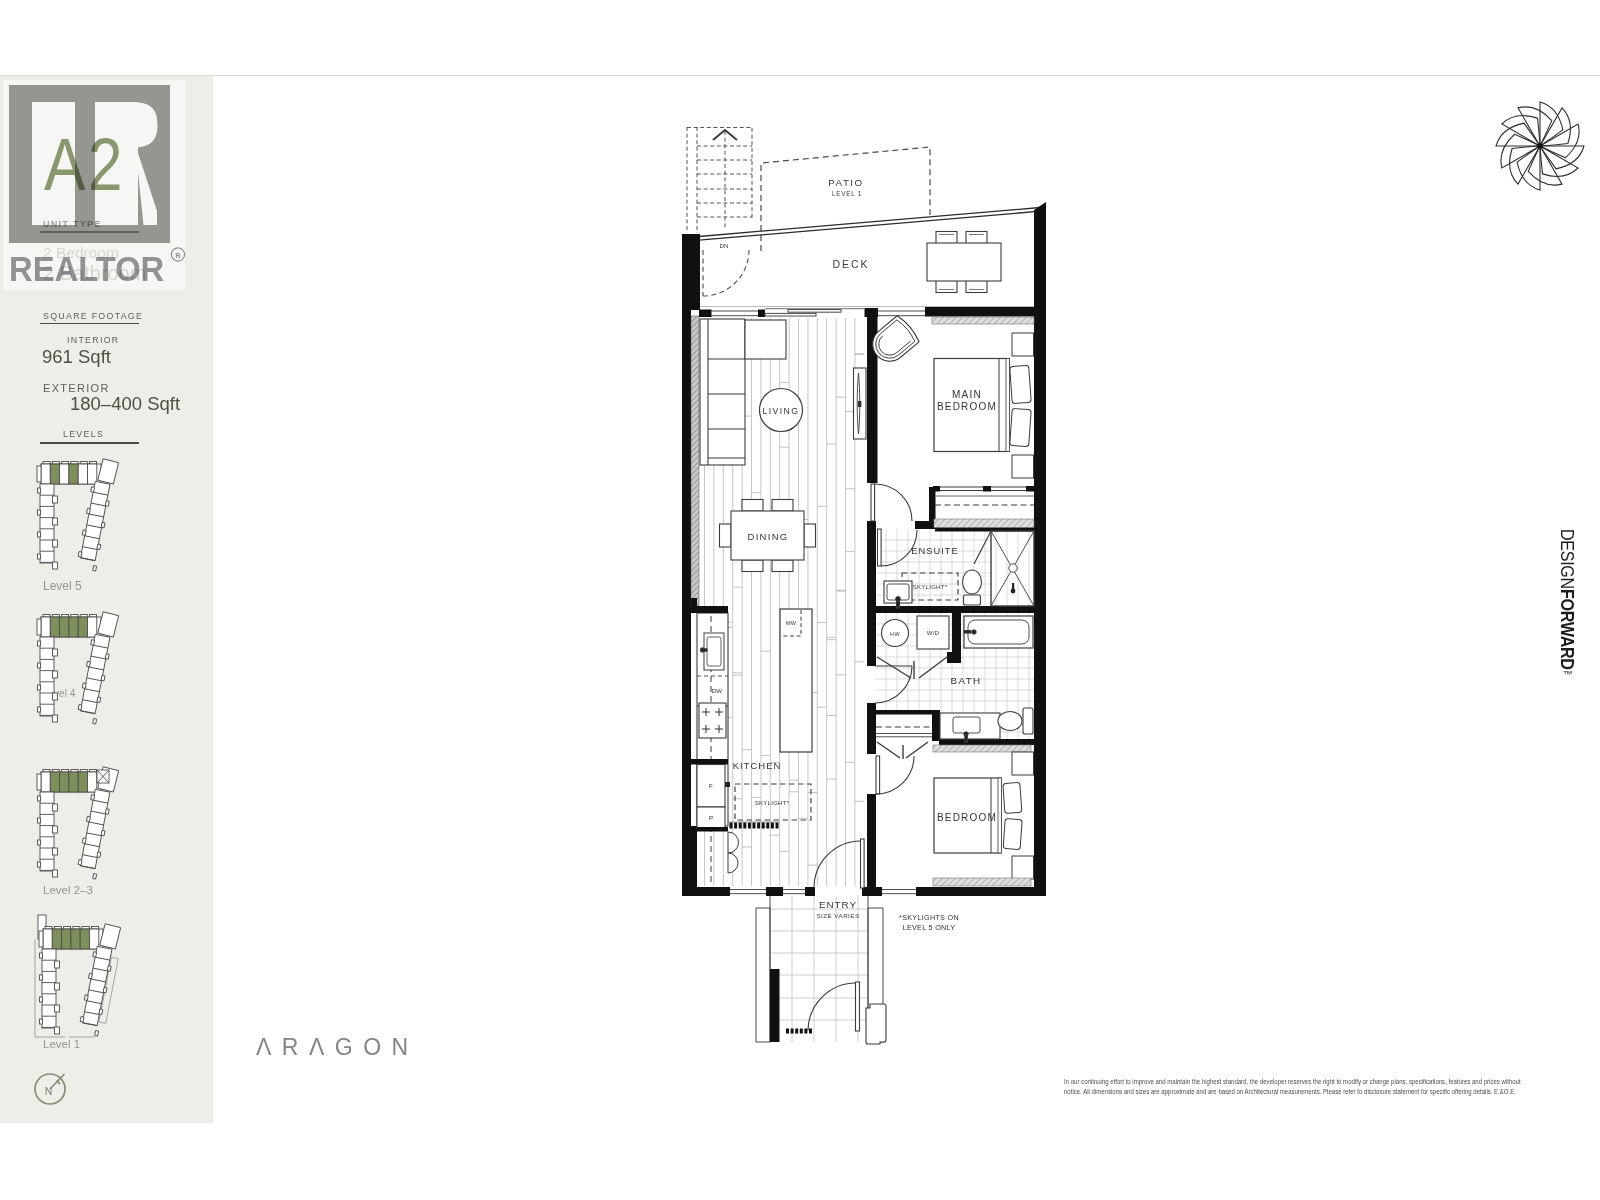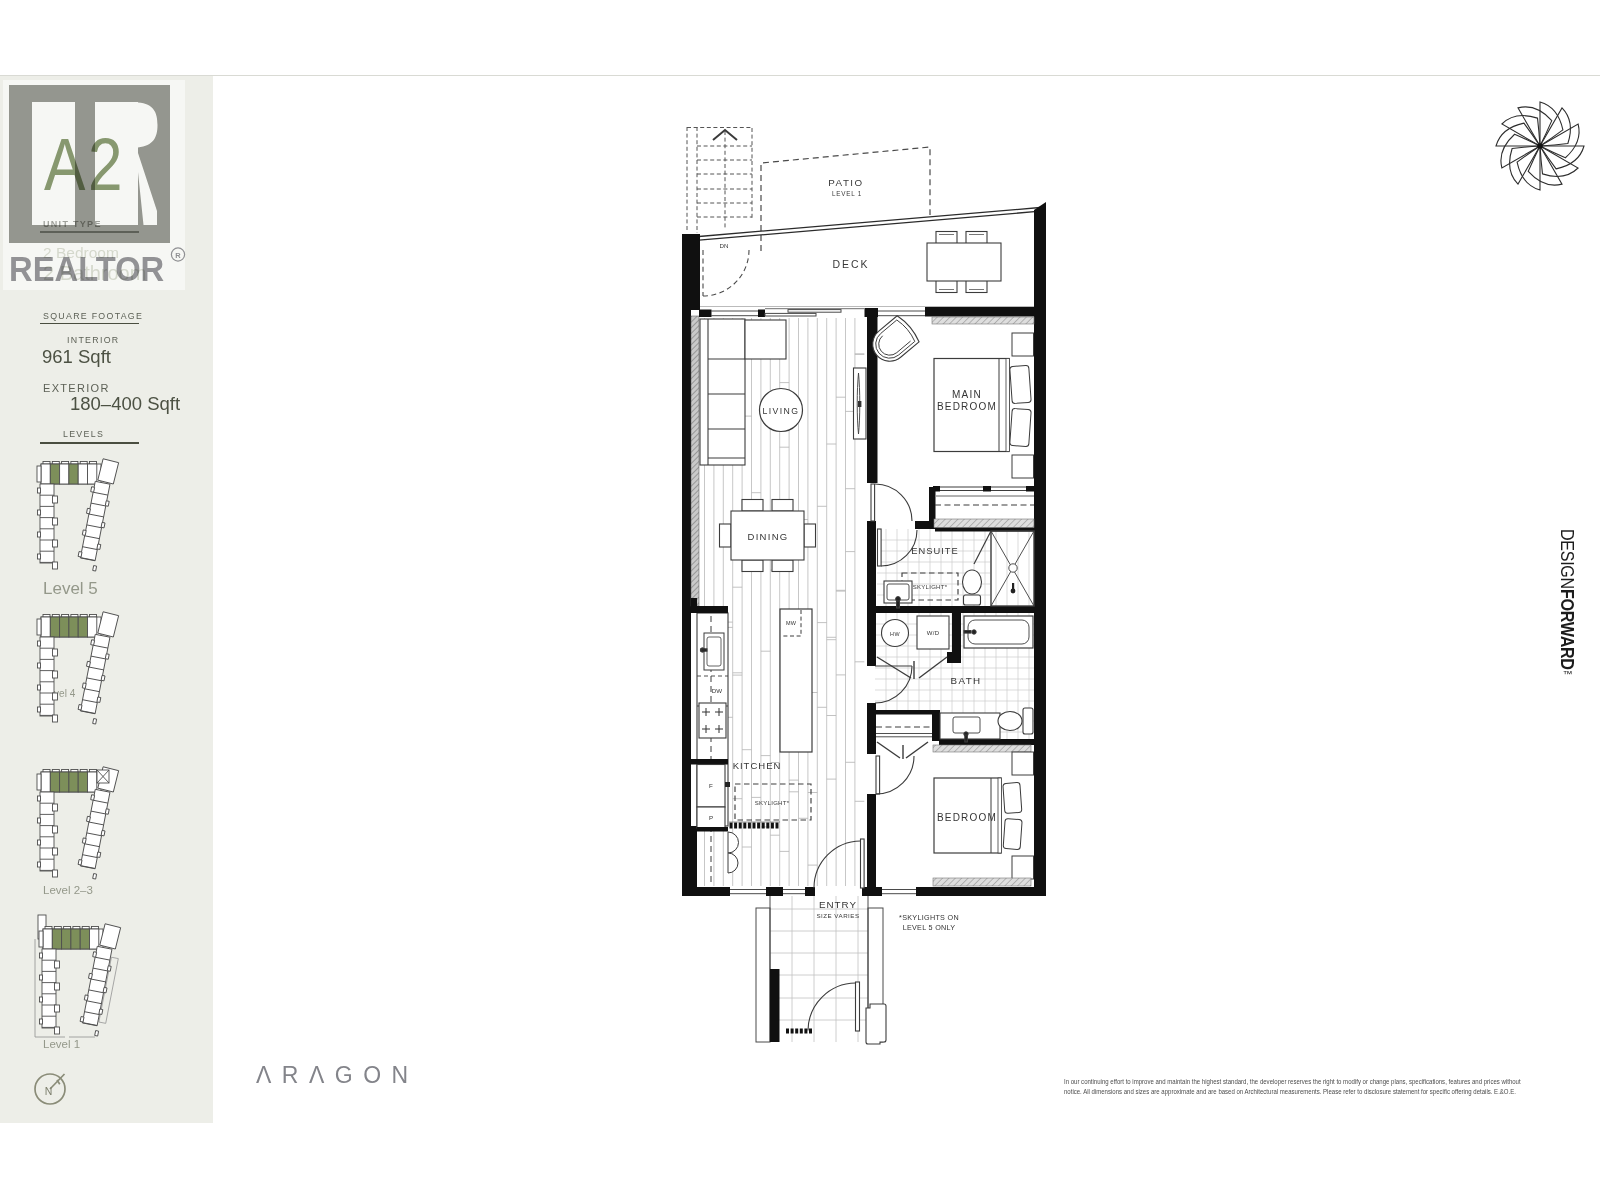--- a/index.html
+++ b/index.html
@@ -33,30 +33,30 @@
   <div class="abs" style="left:42px;top:346px;font-size:18.5px;color:#4c5143;">961 Sqft</div>
 
   <div class="abs" style="left:43px;top:382px;font-size:11px;letter-spacing:1.3px;color:#5d6156;">EXTERIOR</div>
 
   <div class="abs" style="left:42px;top:392.5px;font-size:18.5px;color:#4c5143;margin-left:28px;">180–400 Sqft</div>
 
   <div class="abs" style="left:43px;top:429px;font-size:8.8px;letter-spacing:1.3px;color:#5d6156;margin-left:20px;">LEVELS</div>
 
   <div class="abs" style="left:40px;top:442px;width:99px;height:1.7px;background:#4a4e40;"></div>
 
-  <div class="abs" style="left:43px;top:579px;font-size:17px;color:#94988a;text-align:center;">Level 5</div>
+  <div class="abs" style="left:43px;top:579px;font-size:12px;color:#94988a;text-align:center;">Level 5</div>
 
   <div class="abs" style="left:43px;top:688px;font-size:10px;color:#94988a;">Level 4</div>
 
   <div class="abs" style="left:43px;top:884px;font-size:11.5px;color:#94988a;">Level 2–3</div>
 
   <div class="abs" style="left:43px;top:1038px;font-size:11.5px;color:#94988a;">Level 1</div>
 </div>
 
-<div class="abs" style="left:256px;top:1062px;font-size:23px;letter-spacing:10.5px;color:#83848a;">ΛRΛGON</div>
+<div class="abs" style="left:256px;top:1034px;font-size:23px;letter-spacing:10.5px;color:#83848a;">ΛRΛGON</div>
 
 <div class="abs" style="left:1556px;top:529px;writing-mode:vertical-rl;font-size:19px;letter-spacing:-0.4px;color:#1c1c1c;transform:scale(1,0.85);transform-origin:0 0;">DESIGN<b>FORWARD</b><span style="font-size:10px;">™</span></div>
 
 <div class="abs" style="left:1064px;top:1077px;font-size:7.2px;line-height:10.3px;color:#4c4c4c;white-space:nowrap;">
 <span style="display:inline-block;transform:scaleX(0.84);transform-origin:0 0;">In our continuing effort to improve and maintain the highest standard, the developer reserves the right to modify or change plans, specifications, features and prices without</span><br>
 <span style="display:inline-block;transform:scaleX(0.84);transform-origin:0 0;">notice. All dimensions and sizes are approximate and are based on Architectural measurements. Please refer to disclosure statement for specific offering details. E.&amp;O.E.</span></div>
 
 <svg class="abs" style="left:0;top:0;" width="1600" height="1200" viewBox="0 0 1600 1200">
 <defs>
 <pattern id="hb" width="4" height="4" patternUnits="userSpaceOnUse" patternTransform="rotate(45)">

